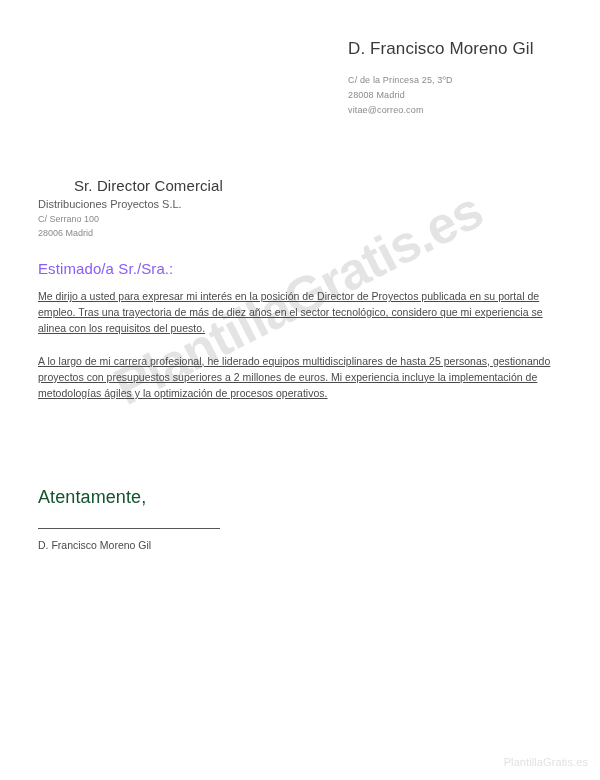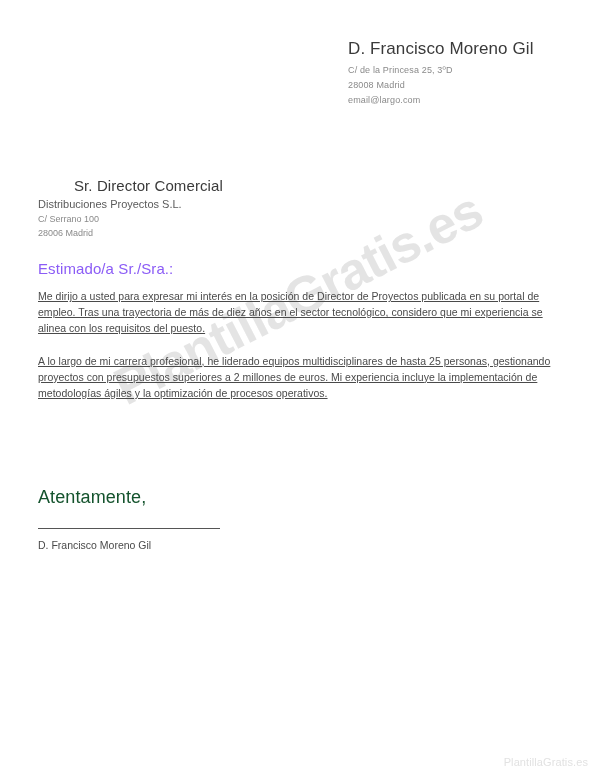--- a/index.html
+++ b/index.html
@@ -79,21 +79,21 @@
     white-space: nowrap;
   }
   .sender-line {
     font-size: 9px;
     color: #8a8a8a;
     line-height: 15px;
     letter-spacing: 0.15px;
     white-space: nowrap;
   }
   .sender-lines {
-    margin-top: 3px;
+    margin-top: 13px;
   }
 
   
   .date {
     position: absolute;
     left: 38px;
     top: 138px;
     font-size: 10.5px;
     color: #5a5a5a;
     line-height: 15px;
@@ -194,21 +194,21 @@
 
   <div class="wm-diagonal">PlantillaGratis.es</div>
 
   <div class="content">
 
     <div class="sender">
       <div class="sender-name">D. Francisco Moreno Gil</div>
       <div class="sender-lines">
         <div class="sender-line">C/ de la Princesa 25, 3ºD</div>
         <div class="sender-line">28008 Madrid</div>
-        <div class="sender-line">email@largo.com</div>
+        <div class="sender-line">vitae@correo.com</div>
       </div>
     </div>
 
 
     <div class="recipient">
       <div class="recipient-title">Sr. Director Comercial</div>
       <div class="recipient-company">Distribuciones Proyectos S.L.</div>
       <div class="recipient-line">C/ Serrano 100</div>
       <div class="recipient-line">28006 Madrid</div>
     </div>

